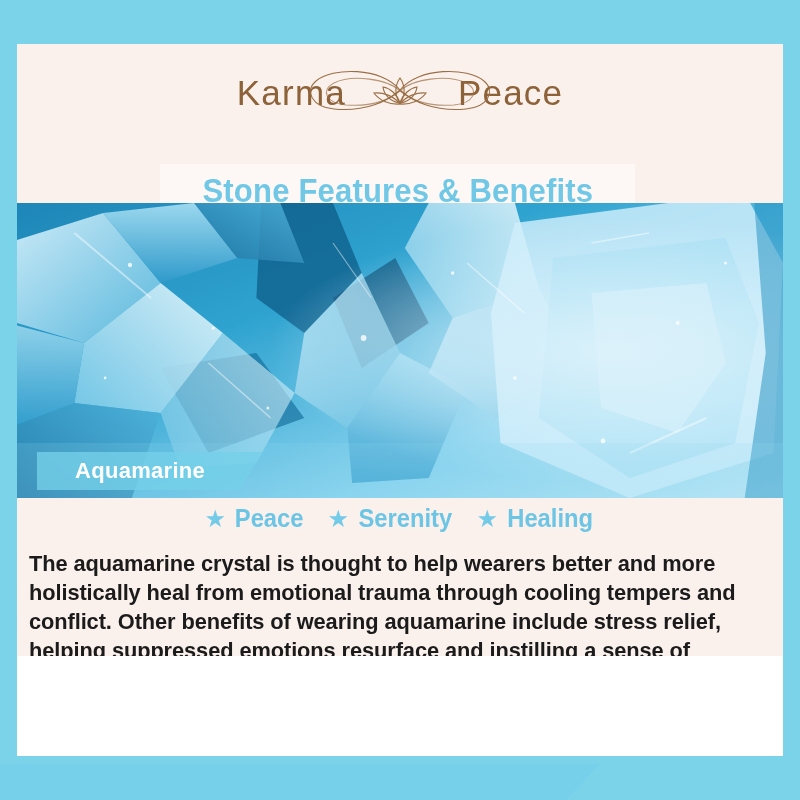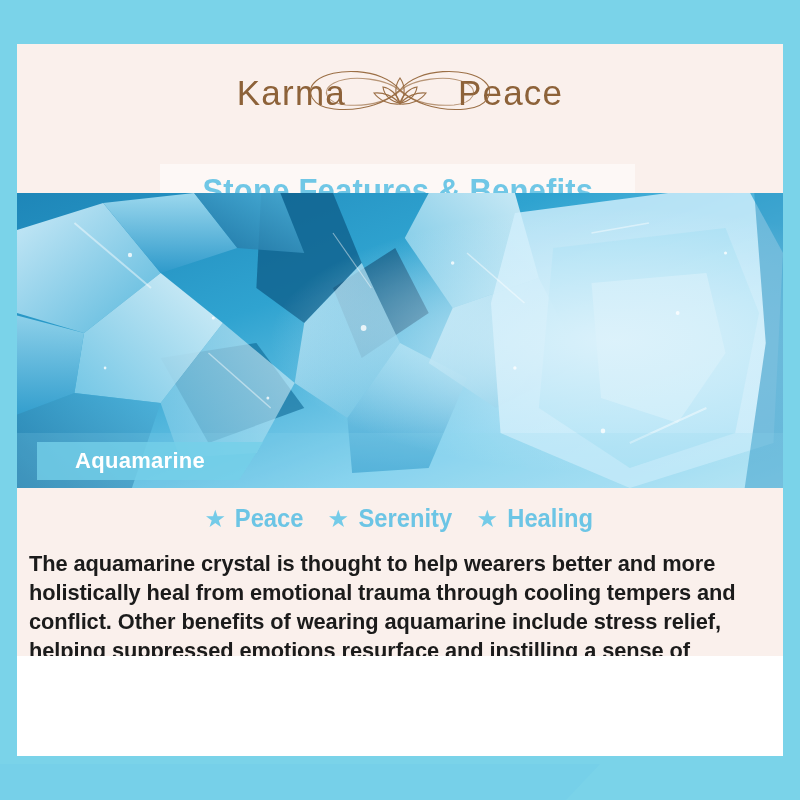--- a/index.html
+++ b/index.html
@@ -52,21 +52,21 @@
     font-weight:bold;
     font-size:33px;
     letter-spacing:.2px;
     color:#70c7e6;
     white-space:nowrap;
     transform:scaleX(0.94);
   }
 
   
   .photo {
-    position:absolute; left:0; top:149px; width:100%; height:295px;
+    position:absolute; left:0; top:159px; width:100%; height:295px;
     overflow:hidden;
     background:#737373;
   }
   .photo svg { display:block; width:100%; height:100%; }
 
   .stone-label {
     position:absolute;
     left:20px; bottom:8px;
     height:38px;
     padding:0 58px 0 38px;

